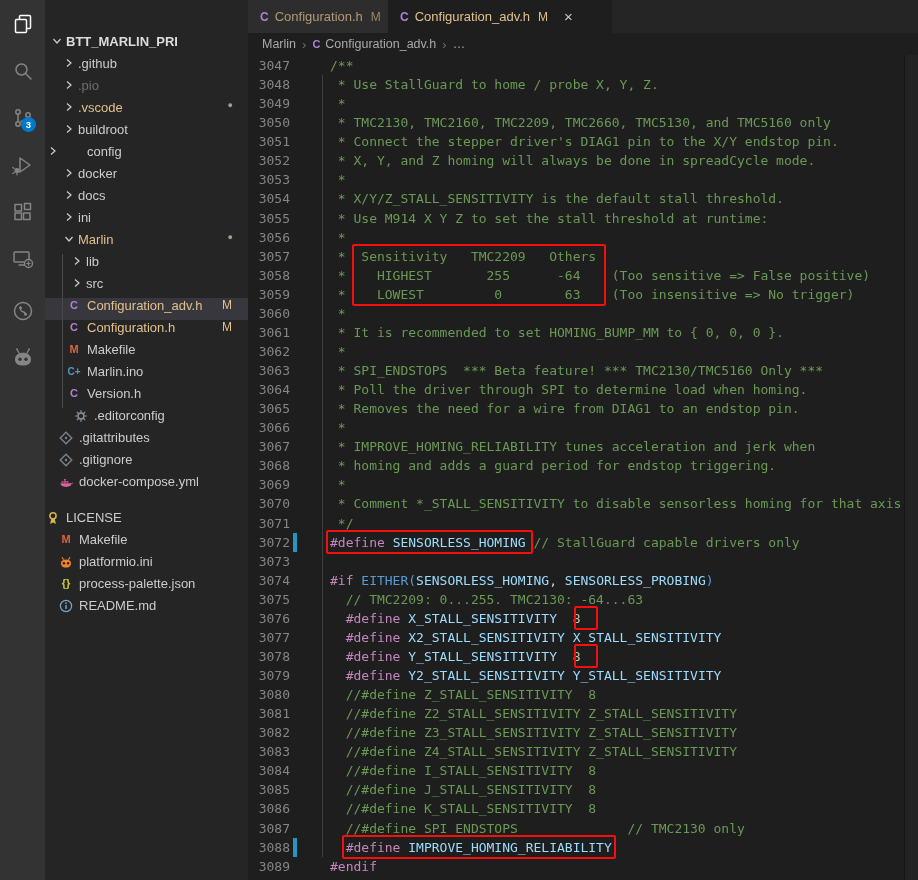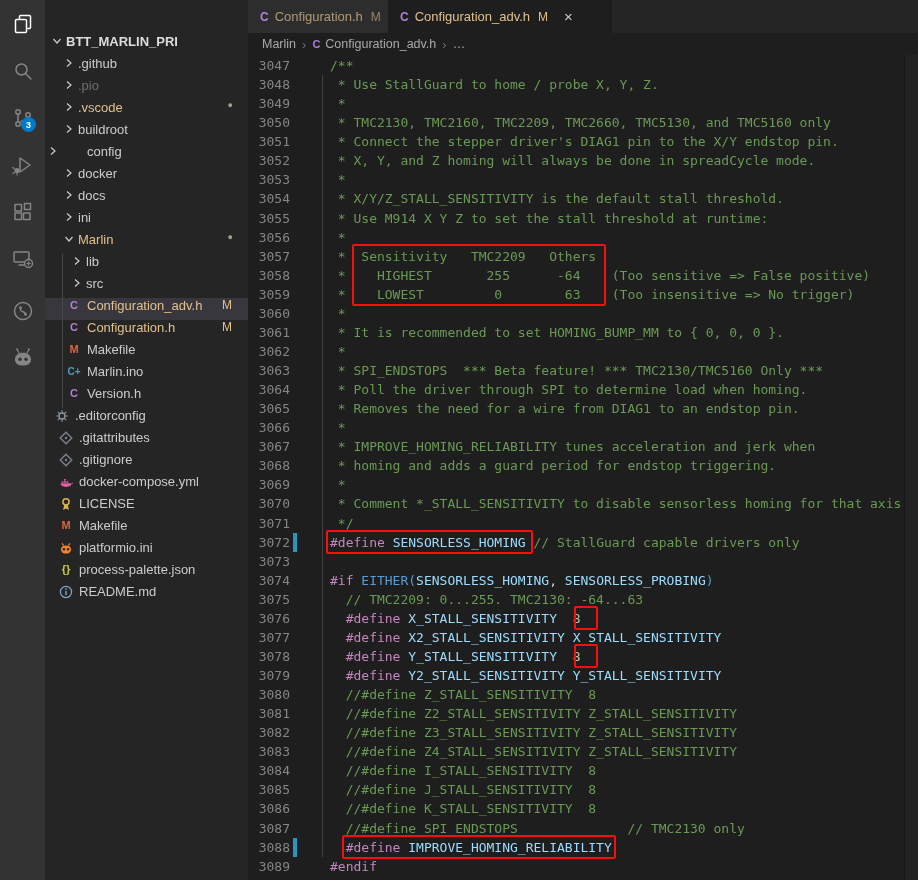--- a/index.html
+++ b/index.html
@@ -242,21 +242,21 @@
             <span style="color:#519aba;font-size:10px">C+</span>
           </span>
           <span class="tlbl">Marlin.ino</span>
         </div>
         <div class="trow" style="padding-left: 21px;">
           <span class="ficon">
             <span style="color:#b180d7">C</span>
           </span>
           <span class="tlbl">Version.h</span>
         </div>
-        <div class="trow" style="padding-left: 9px;">
+        <div class="trow" style="padding-left: 28px;">
           <span class="ficon">
             <svg width="14" height="14" viewBox="0 0 14 14">
               <circle cx="7" cy="7" r="3" fill="none" stroke="#8e99a3" stroke-width="1.4"></circle>
               <path d="M7 1.2v2M7 10.8v2M1.2 7h2M10.8 7h2M2.9 2.9l1.4 1.4M9.7 9.7l1.4 1.4M11.1 2.9 9.7 4.3M4.3 9.7l-1.4 1.4" stroke="#8e99a3" stroke-width="1.2"></path>
             </svg>
           </span>
           <span class="tlbl">.editorconfig</span>
         </div>
         <div class="trow" style="padding-left: 13px;">
           <span class="ficon">
@@ -284,21 +284,21 @@
                 <rect x="2.6" y="6.2" width="1.9" height="1.5"></rect>
                 <rect x="5" y="6.2" width="1.9" height="1.5"></rect>
                 <rect x="7.4" y="6.2" width="1.9" height="1.5"></rect>
                 <rect x="5" y="4.1" width="1.9" height="1.5"></rect>
                 <path d="M12.4 8.3c.7-.8 1.6-.9 1.6-.9l-.5 1.7Z"></path>
               </g>
             </svg>
           </span>
           <span class="tlbl">docker-compose.yml</span>
         </div>
-        <div class="trow" style="padding-left: 13px;">
+        <div class="trow" style=" margin-top: 14px;">
           <span class="ficon">
             <svg width="14" height="14" viewBox="0 0 14 14">
               <circle cx="7" cy="4.8" r="3.1" fill="none" stroke="#d9b44a" stroke-width="1.5"></circle>
               <path d="M5.3 7.6 4.1 13l2.9-1.6L9.9 13 8.7 7.6Z" fill="#d9b44a"></path>
             </svg>
           </span>
           <span class="tlbl">LICENSE</span>
         </div>
         <div class="trow" style="padding-left: 13px;">
           <span class="ficon">

